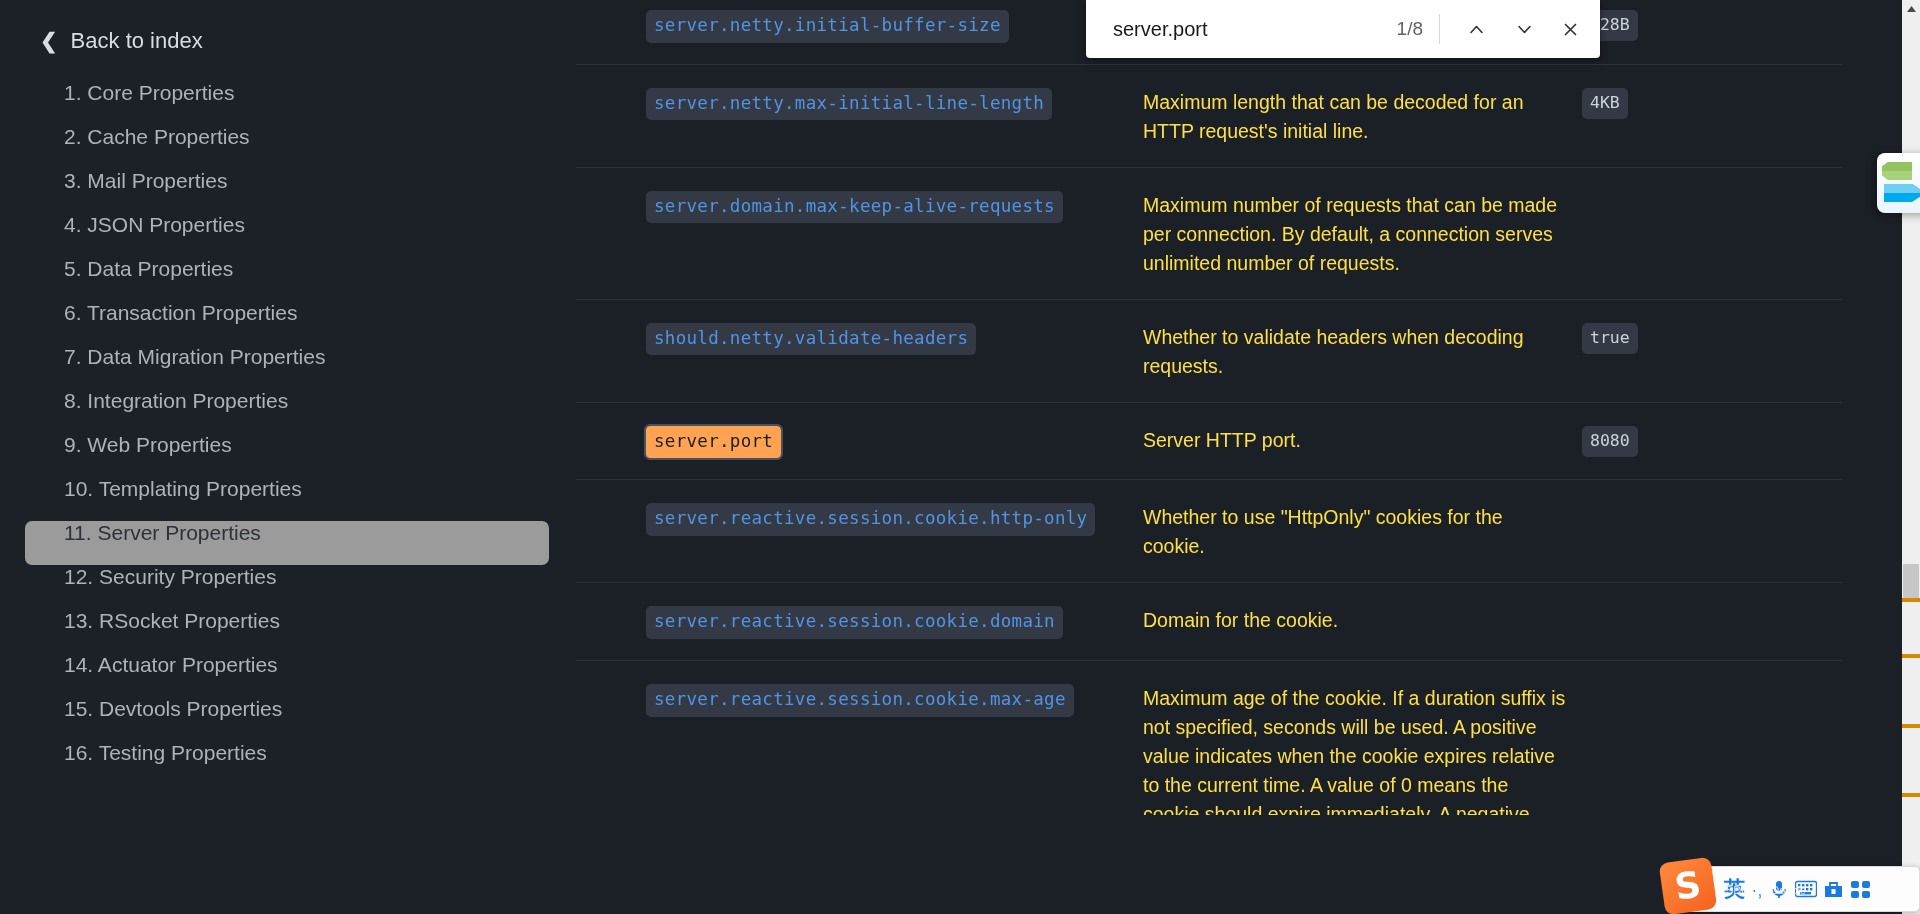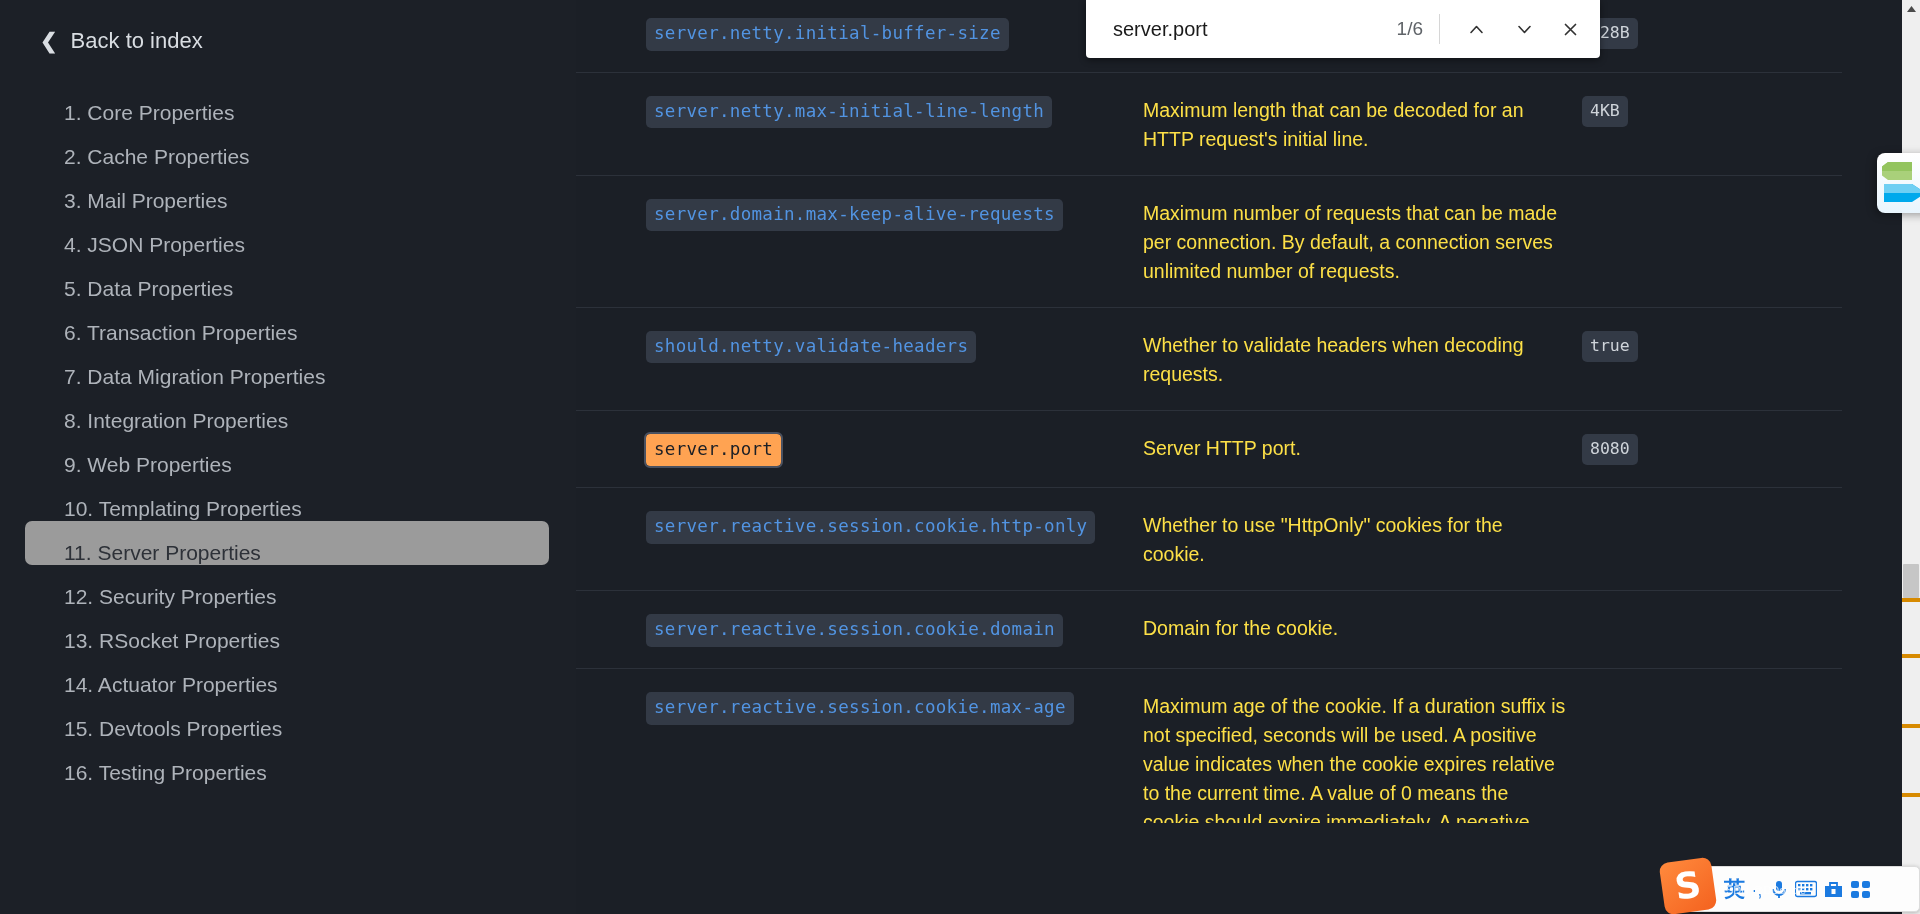--- a/index.html
+++ b/index.html
@@ -47,38 +47,38 @@
     transform: translateY(-1px);
   }
 
   #toc {
     margin-top: 27px;
     list-style: none;
   }
   .toc-item {
     height: 44px;
     display: flex;
-    align-items: flex-end;
+    align-items: flex-start;
     padding-left: 39px;
     color: #aeb3ba;
     font-size: 21px;
     cursor: pointer;
     border-radius: 7px;
     margin: 0 27px 0 25px;
   }
   .toc-item.active {
     background: #9b9b9b;
     color: #2d3138;
     border-radius: 7px;
   }
 
   
   #main {
     position: absolute;
-    left: 576px; top: 8px;
+    left: 576px; top: 0;
     width: 1266px;
     height: 815px;
     background: #1b1f26;
     overflow: hidden;
   }
 
   .prop-row {
     display: flex;
     align-items: flex-start;
     border-bottom: 1px solid #2c313a;
@@ -404,21 +404,21 @@
       </div>
       <div class="prop-row">
         <div class="col-key"><code class="key">server.reactive.session.cookie.max-age</code></div>
         <div class="col-desc">Maximum age of the cookie. If a duration suffix is not specified, seconds will be used. A positive value indicates when the cookie expires relative to the current time. A value of 0 means the cookie should expire immediately. A negative value means no "Max-Age".</div>
         <div class="col-default"></div>
       </div>
     </main>
 
   <div id="find-bar">
     <input id="find-input" type="text" placeholder="Find in page" value="server.port" style="">
-    <span id="find-count">1/6</span>
+    <span id="find-count">1/8</span>
     <span id="find-sep"></span>
     <span class="find-btn" id="find-prev">
       <svg width="17" height="17" viewBox="0 0 17 17">
           <path d="M3 11.5 L8.5 5.5 L14 11.5" fill="none" stroke="#333" stroke-width="1.6" stroke-linecap="round" stroke-linejoin="round"></path>
         </svg>
     </span>
     <span class="find-btn" id="find-next">
       <svg width="17" height="17" viewBox="0 0 17 17">
           <path d="M3 5.5 L8.5 11.5 L14 5.5" fill="none" stroke="#333" stroke-width="1.6" stroke-linecap="round" stroke-linejoin="round"></path>
         </svg>

